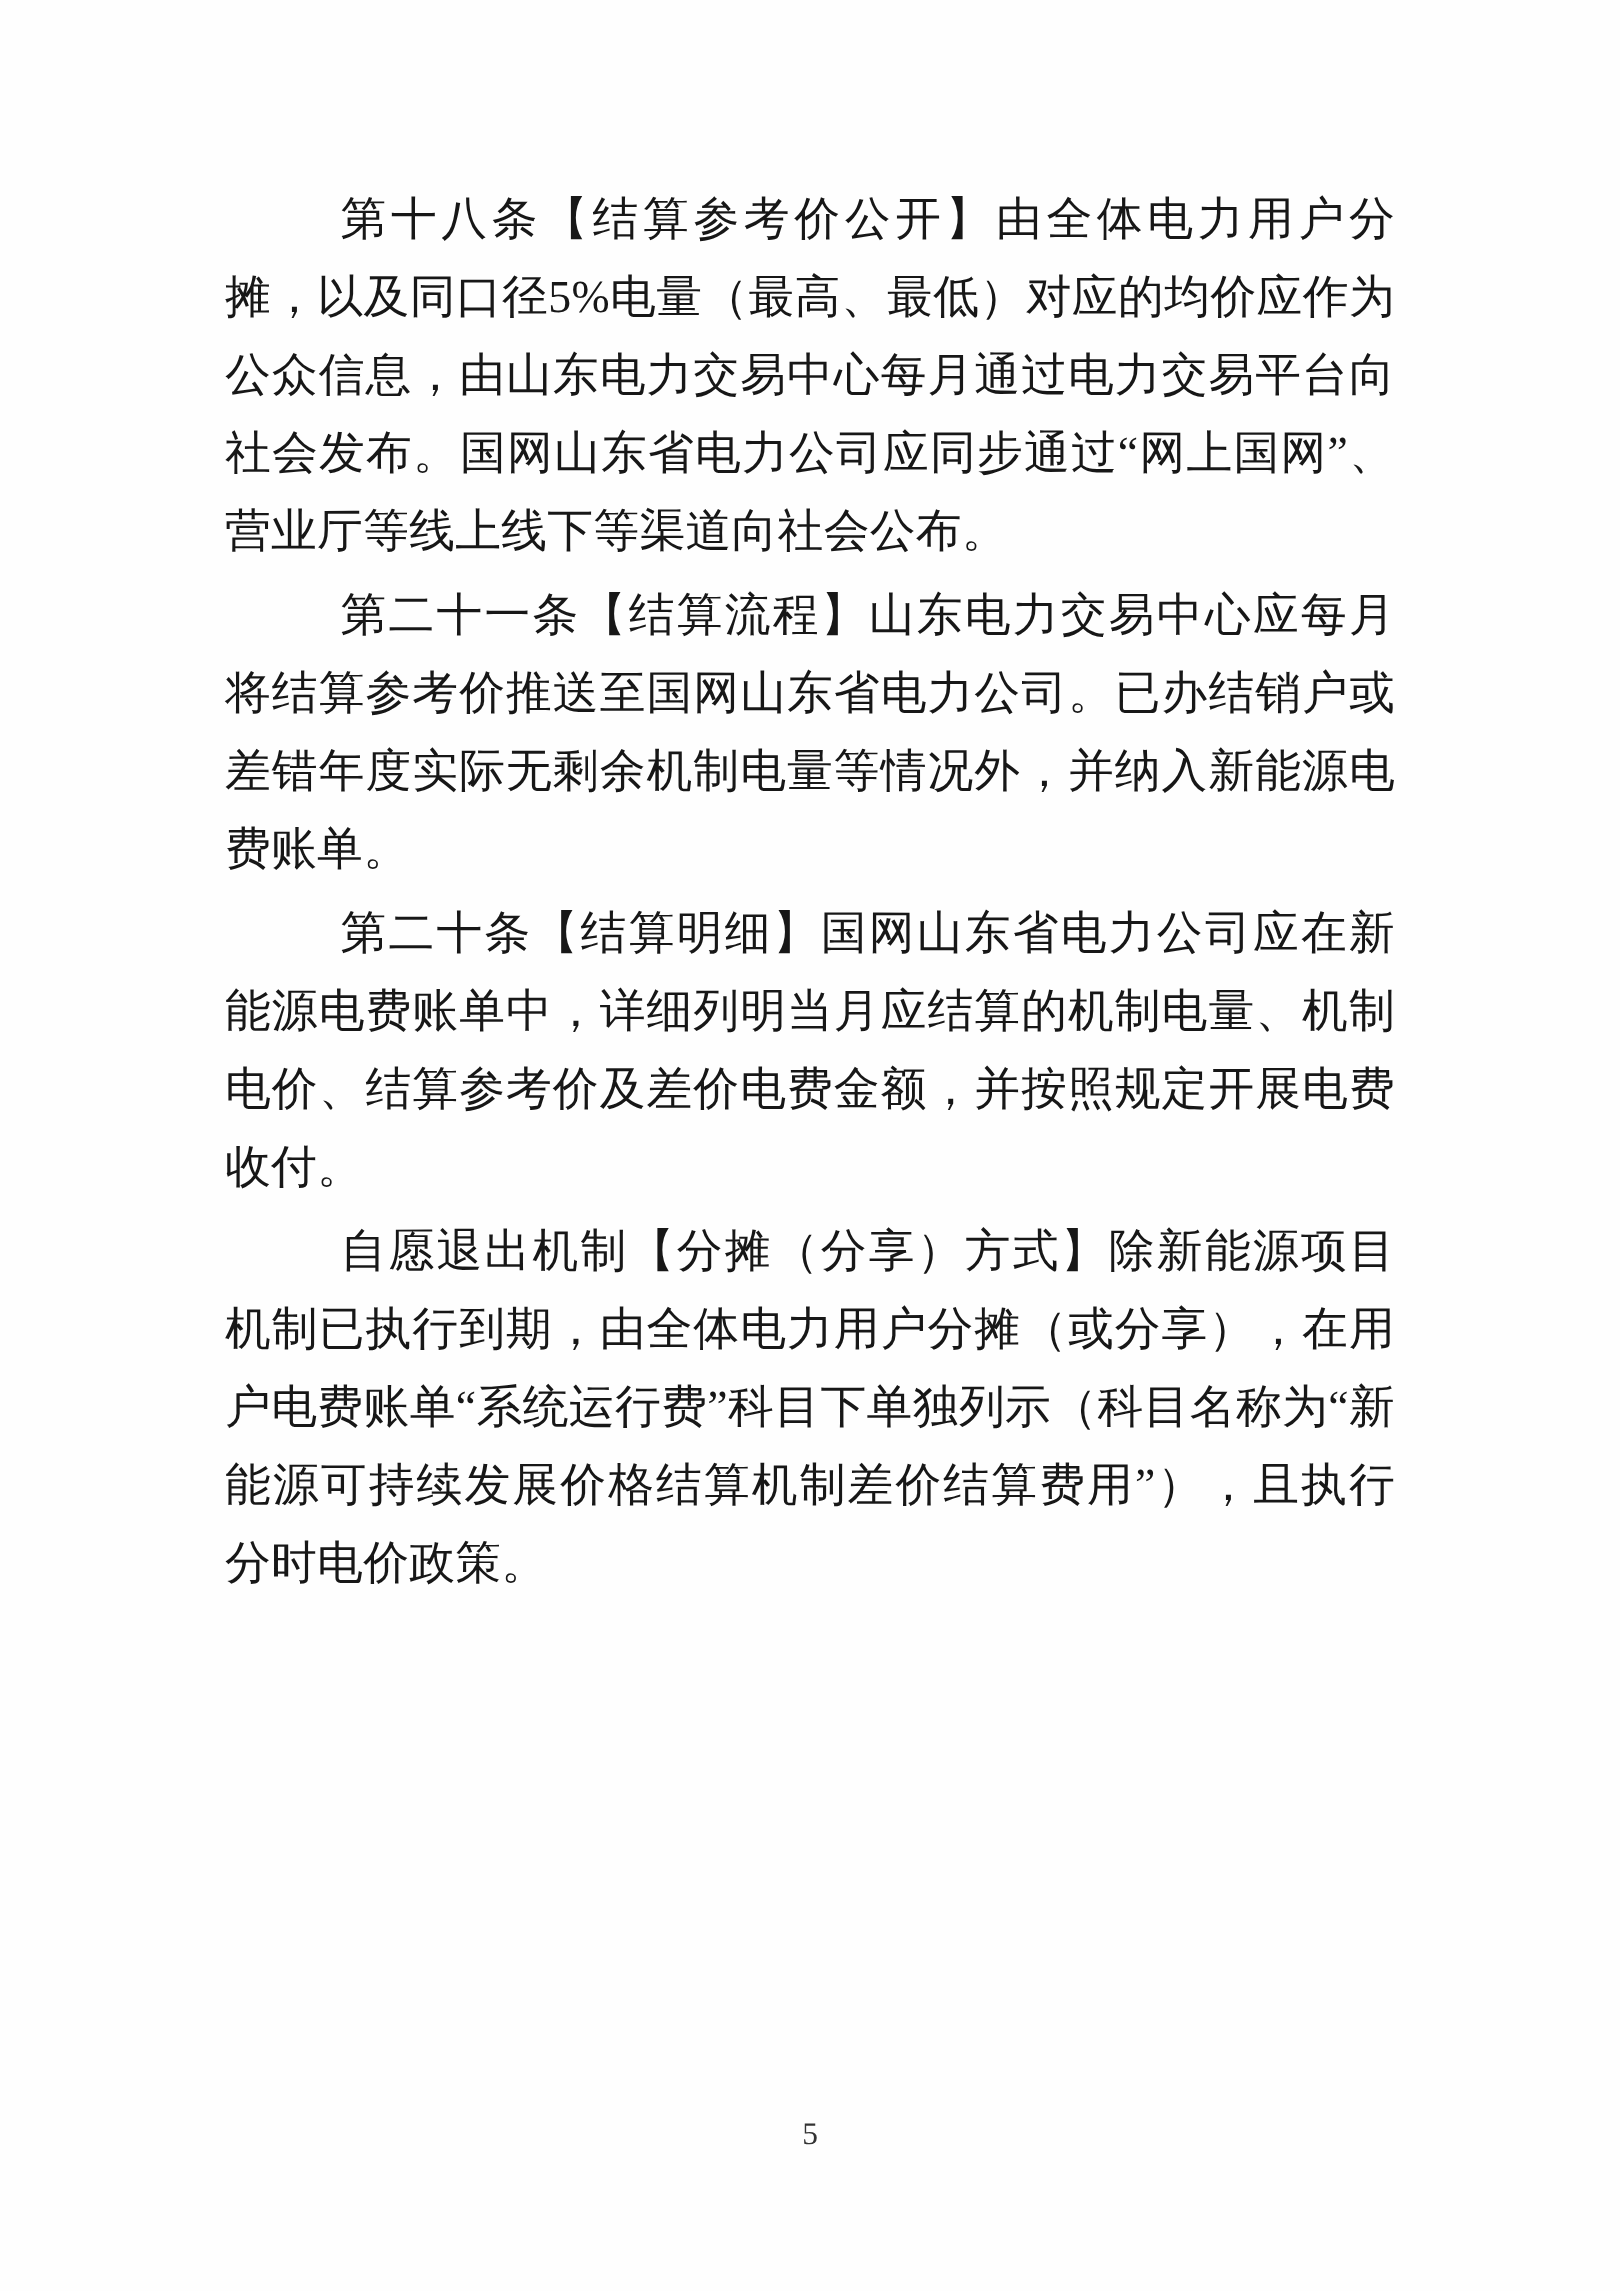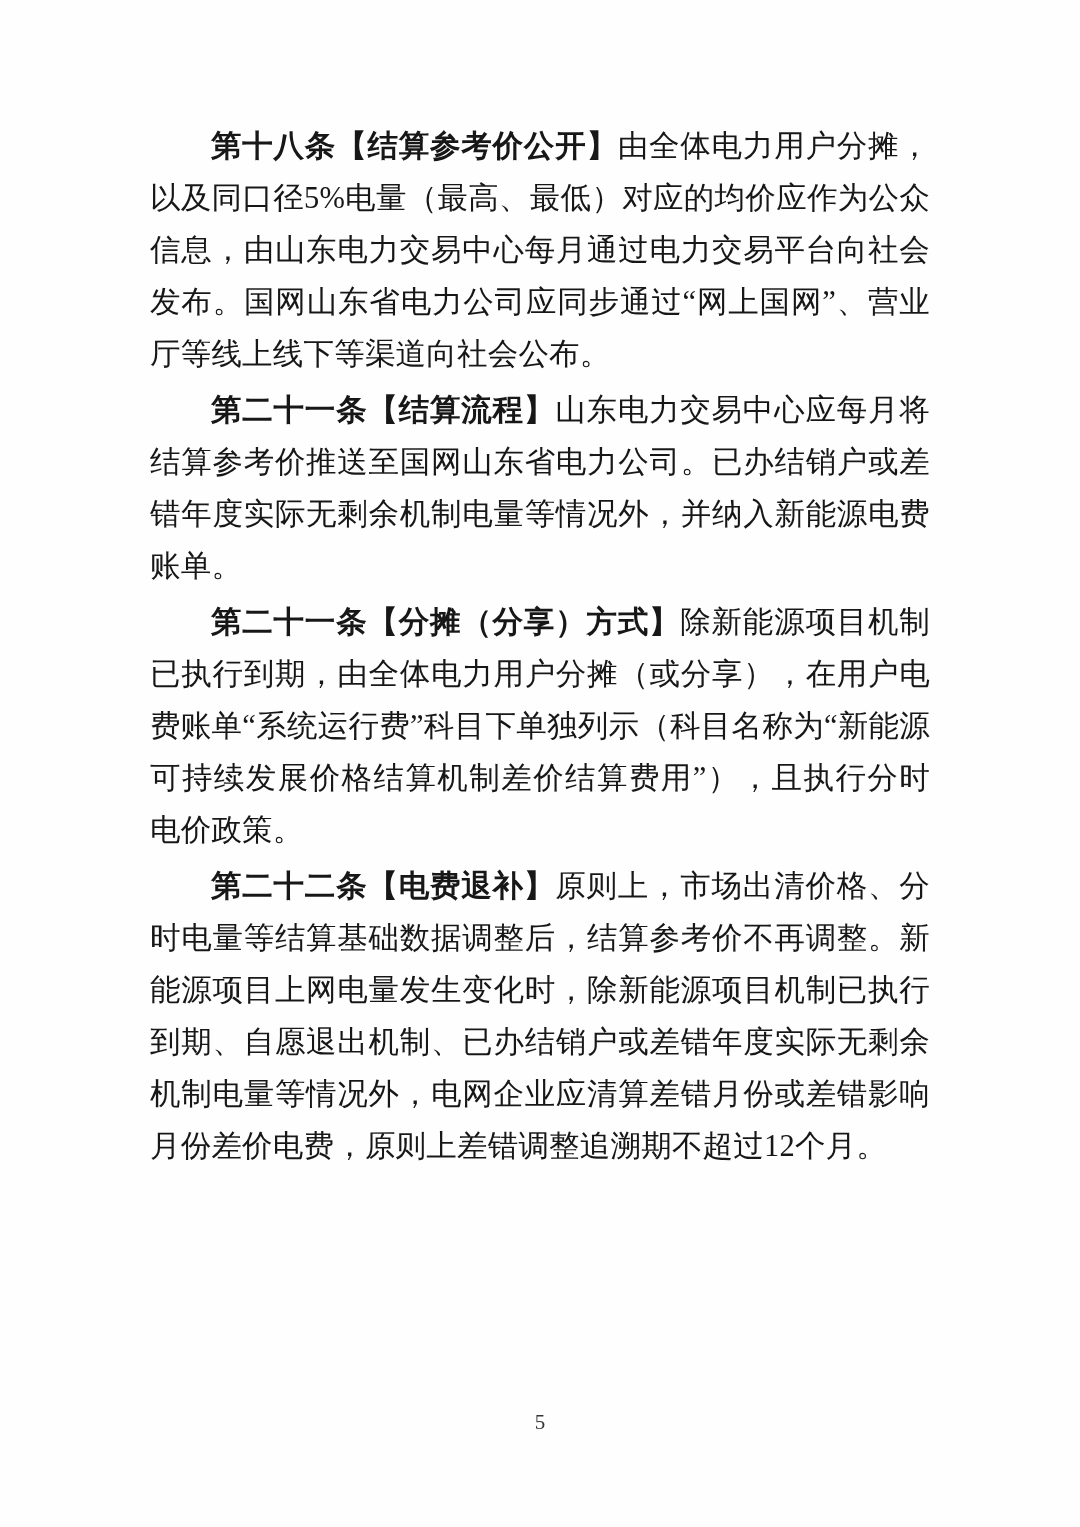--- a/index.html
+++ b/index.html
@@ -31,21 +31,22 @@
     font-size: 30.5px;
     line-height: 52px;
     text-align: justify;
     text-justify: inter-ideograph;
     margin: 0 0 4px 0;
     text-indent: 61px;
     letter-spacing: 0.2px;
     color: #171717;
   }
   .para .lead {
-    font-weight: bold;
+    font-weight: normal;
+    margin-left: 16px;
   }
   .page-number {
     position: absolute;
     left: 0;
     right: 0;
     bottom: 92px;
     text-align: center;
     font-size: 21px;
     font-family: "Liberation Serif", "DejaVu Serif", serif;
     color: #333;
@@ -58,26 +59,26 @@
   <div class="doc-body">
 
     <p class="para">
       <span class="lead">第十八条【结算参考价公开】</span><span>由全体电力用户分摊，以及同口径5%电量（最高、最低）对应的均价应作为公众信息，由山东电力交易中心每月通过电力交易平台向社会发布。国网山东省电力公司应同步通过“网上国网”、营业厅等线上线下等渠道向社会公布。</span>
     </p>
 
     <p class="para">
       <span class="lead">第二十一条【结算流程】</span><span>山东电力交易中心应每月将结算参考价推送至国网山东省电力公司。已办结销户或差错年度实际无剩余机制电量等情况外，并纳入新能源电费账单。</span>
     </p>
 
-
     <p class="para">
-      <span class="lead">第二十一条【分摊（分享）方式】</span><span>除新能源项目机制已执行到期，由全体电力用户分摊（或分享），在用户电费账单“系统运行费”科目下单独列示（科目名称为“新能源可持续发展价格结算机制差价结算费用”），且执行分时电价政策。</span>
+      <span class="lead">第二十条【结算明细】</span><span>国网山东省电力公司应在新能源电费账单中，详细列明当月应结算的机制电量、机制电价、结算参考价及差价电费金额，并按照规定开展电费收付。</span>
     </p>
 
     <p class="para">
-      <span class="lead">第二十二条【电费退补】</span><span>原则上，市场出清价格、分时电量等结算基础数据调整后，结算参考价不再调整。新能源项目上网电量发生变化时，除新能源项目机制已执行到期、自愿退出机制、已办结销户或差错年度实际无剩余机制电量等情况外，电网企业应清算差错月份或差错影响月份差价电费，原则上差错调整追溯期不超过12个月。</span>
+      <span class="lead">自愿退出机制【分摊（分享）方式】</span><span>除新能源项目机制已执行到期，由全体电力用户分摊（或分享），在用户电费账单“系统运行费”科目下单独列示（科目名称为“新能源可持续发展价格结算机制差价结算费用”），且执行分时电价政策。</span>
     </p>
+
 
 
   </div>
 
   <div class="page-number">5</div>
 </div>
 
 </body></html>

